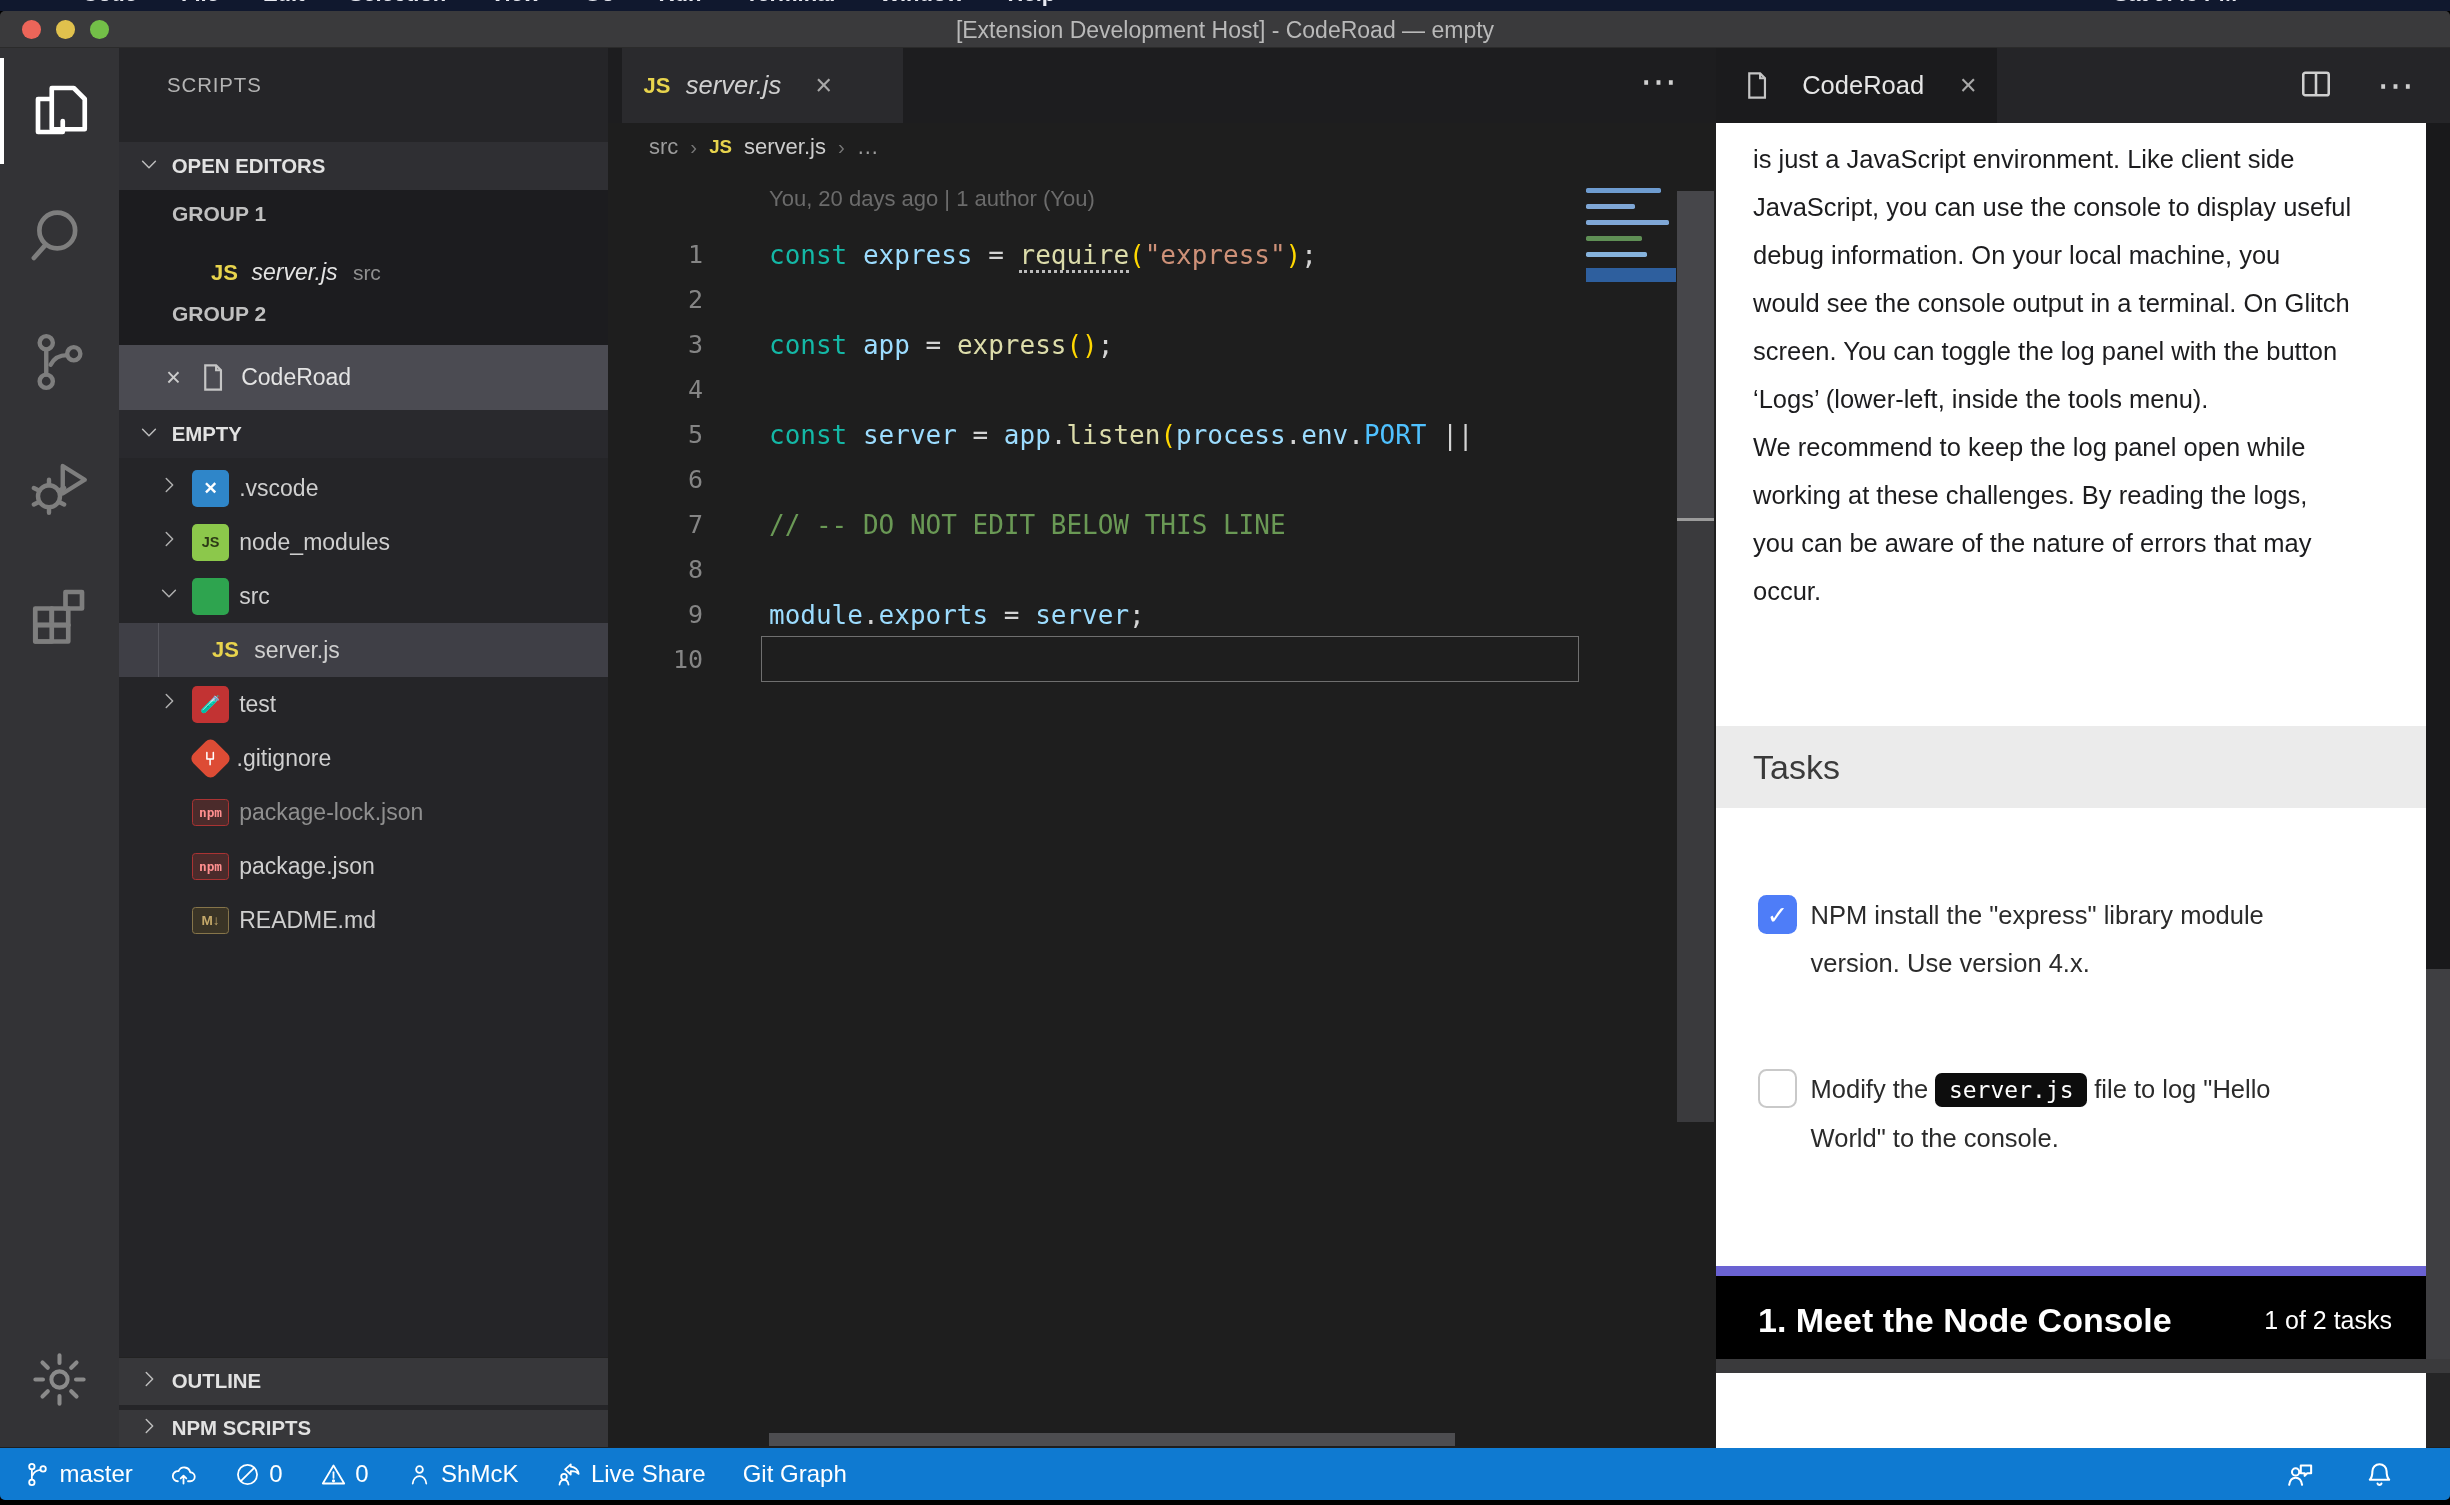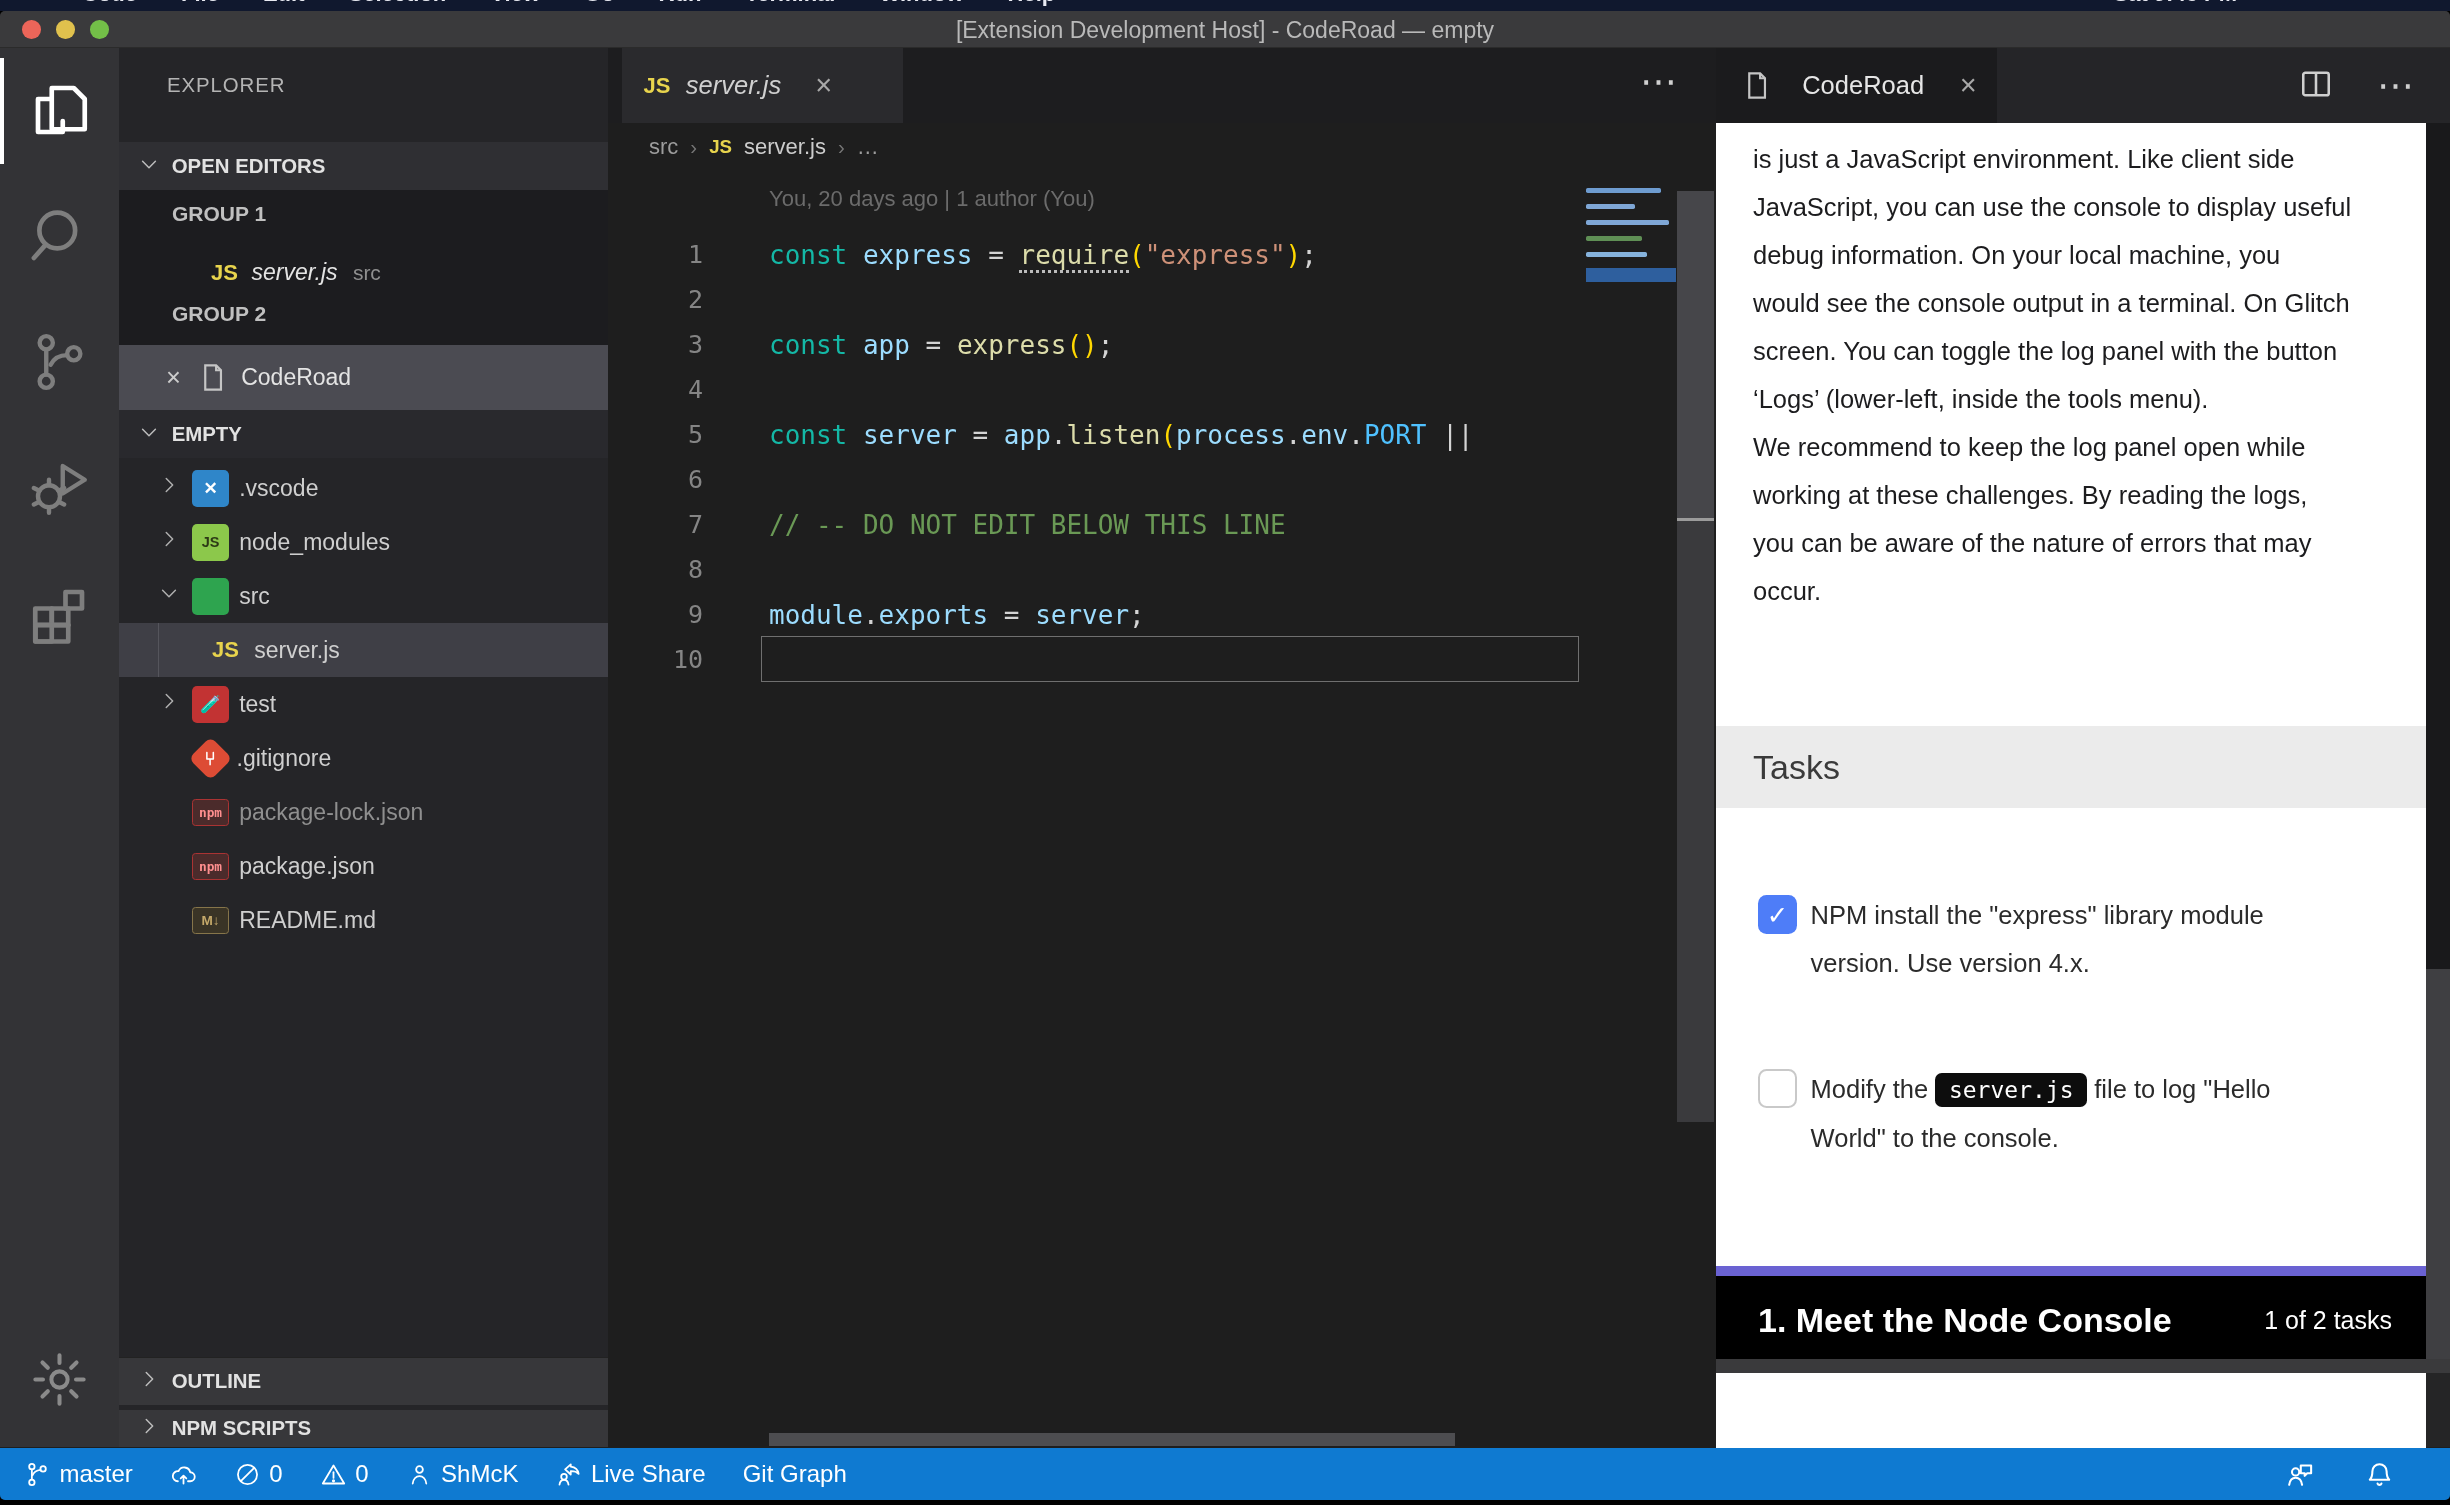--- a/index.html
+++ b/index.html
@@ -209,21 +209,21 @@
         </div>
       <div class="ab-gear">
           <svg viewBox="0 0 24 24" fill="none" stroke="currentColor" stroke-width="1.6" stroke-linecap="round" stroke-linejoin="round">
             <circle cx="12" cy="12" r="3.2"></circle>
             <path d="M12 2.5v3M12 18.5v3M2.5 12h3M18.5 12h3M5.3 5.3l2.1 2.1M16.6 16.6l2.1 2.1M5.3 18.7l2.1-2.1M16.6 7.4l2.1-2.1"></path>
           </svg>
         </div>
     </div>
 
     <div class="sidebar">
-      <div class="sb-title">EXPLORER</div>
+      <div class="sb-title">SCRIPTS</div>
 
       <div class="sb-header hdr-open">
         <span class="chev"><span class="chevsvg" style="display:inline-block;width:22px;height:22px;"><svg viewBox="0 0 24 24" fill="none" stroke="currentColor" stroke-width="1.6" stroke-linecap="round" stroke-linejoin="round">
                 <polyline points="5 9 12 16 19 9"></polyline>
               </svg></span></span>
         <span>OPEN EDITORS</span>
       </div>
 
       <div class="editors-area">
         <div class="group-label" style="top:12px;">GROUP 1</div>

